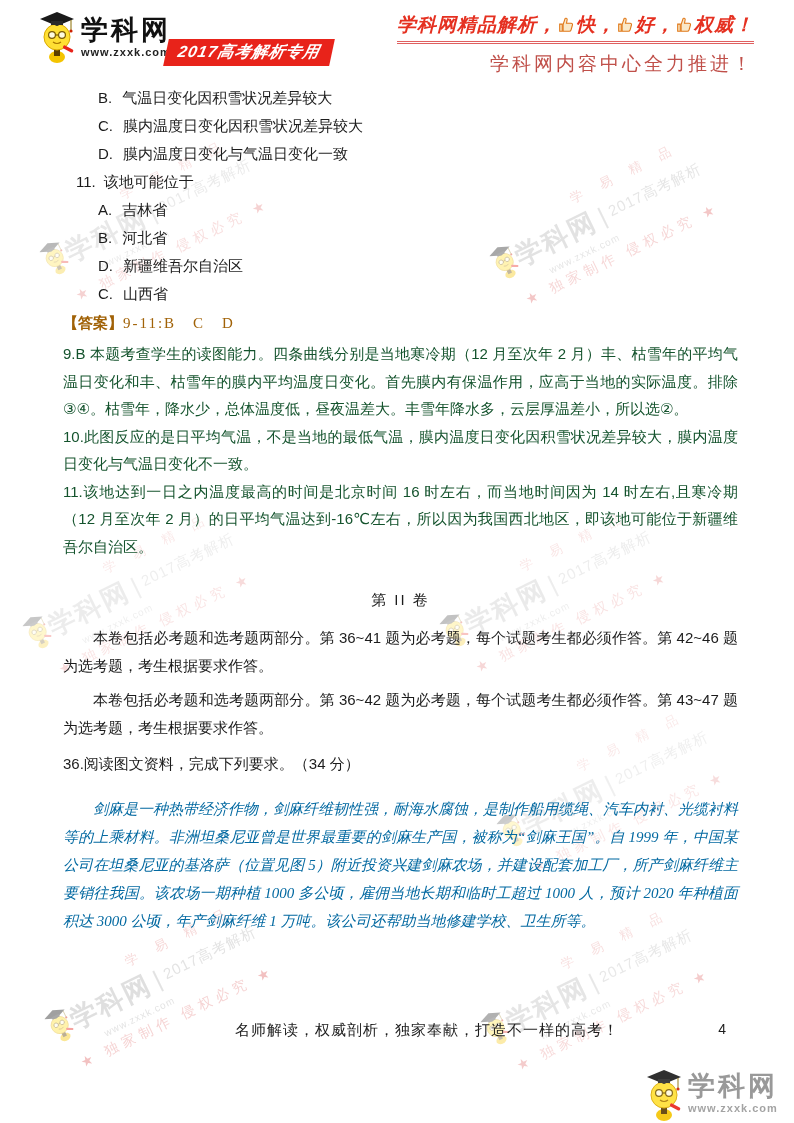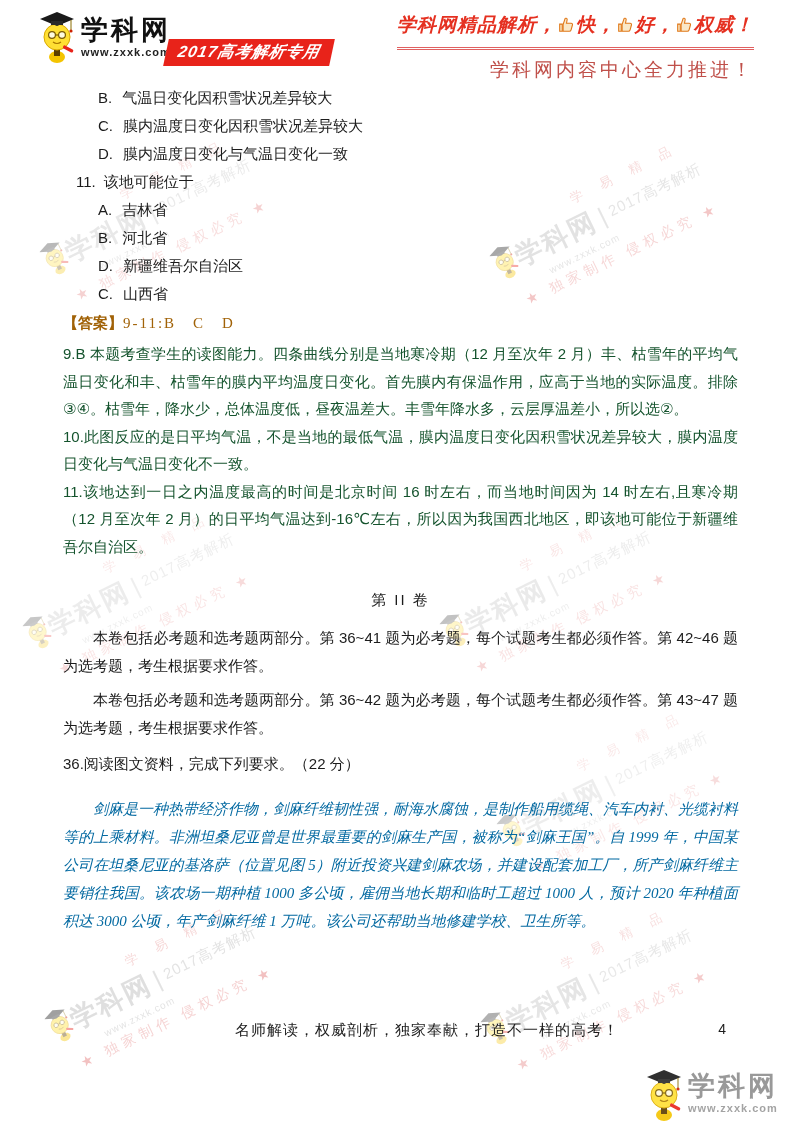--- a/index.html
+++ b/index.html
@@ -10,21 +10,21 @@
   .header{position:absolute;left:40px;right:40px;top:6px;height:66px;}
   .logo{position:absolute;left:0;top:2px;display:flex;align-items:flex-start;}
   .logo-txt{margin-left:5px;margin-top:8px;}
   .logo-title{font-size:27px;font-weight:bold;letter-spacing:3px;color:#111;line-height:28px;}
   .logo-url{font-size:11px;font-weight:bold;color:#222;letter-spacing:1px;margin-top:2px;}
   .banner{position:absolute;left:126px;top:33px;background:#e8231a;color:#fff;
           transform:skewX(-12deg);padding:3px 12px;}
   .banner span{display:inline-block;font-size:16px;font-weight:bold;font-style:italic;letter-spacing:1px;}
   .slogan{position:absolute;right:0;top:6px;text-align:right;}
   .slogan-main{display:inline-block;font-size:19px;font-weight:bold;font-style:italic;
-               color:#e53020;border-bottom:3px double #e06060;padding-bottom:9px;letter-spacing:1px;white-space:nowrap;}
+               color:#e53020;border-bottom:3px double #e06060;padding-bottom:3px;letter-spacing:1px;white-space:nowrap;}
   .slogan-main .thumb{vertical-align:-2px;margin:0 1px;}
   .slogan-sub{margin-top:7px;font-size:19px;color:#c0504a;letter-spacing:3px;}
 
   
   .content{position:absolute;left:63px;top:84px;width:675px;font-size:15px;}
   .opt{margin-left:35px;line-height:28px;}
   .opt .key{margin-right:10px;}
   .qline{margin-left:13px;line-height:28px;}
   .qline .qnum{margin-right:8px;}
   .answer-line{line-height:26px;margin-top:2px;color:#a16207;}
@@ -340,21 +340,21 @@
       <p>9.B 本题考查学生的读图能力。四条曲线分别是当地寒冷期（12 月至次年 2 月）丰、枯雪年的平均气温日变化和丰、枯雪年的膜内平均温度日变化。首先膜内有保温作用，应高于当地的实际温度。排除③④。枯雪年，降水少，总体温度低，昼夜温差大。丰雪年降水多，云层厚温差小，所以选②。</p>
       <p>10.此图反应的是日平均气温，不是当地的最低气温，膜内温度日变化因积雪状况差异较大，膜内温度日变化与气温日变化不一致。</p>
       <p>11.该地达到一日之内温度最高的时间是北京时间 16 时左右，而当地时间因为 14 时左右,且寒冷期（12 月至次年 2 月）的日平均气温达到-16℃左右，所以因为我国西北地区，即该地可能位于新疆维吾尔自治区。</p>
     </div>
 
     <div class="sec-title">第 II 卷</div>
 
     <p class="instruction first">本卷包括必考题和选考题两部分。第 36~41 题为必考题，每个试题考生都必须作答。第 42~46 题为选考题，考生根据要求作答。</p>
     <p class="instruction second">本卷包括必考题和选考题两部分。第 36~42 题为必考题，每个试题考生都必须作答。第 43~47 题为选考题，考生根据要求作答。</p>
 
-    <div class="q36">36.阅读图文资料，完成下列要求。（22 分）</div>
+    <div class="q36">36.阅读图文资料，完成下列要求。（34 分）</div>
 
     <p class="material">剑麻是一种热带经济作物，剑麻纤维韧性强，耐海水腐蚀，是制作船用缆绳、汽车内衬、光缆衬料等的上乘材料。非洲坦桑尼亚曾是世界最重要的剑麻生产国，被称为“剑麻王国”。自 1999 年，中国某公司在坦桑尼亚的基洛萨（位置见图 5）附近投资兴建剑麻农场，并建设配套加工厂，所产剑麻纤维主要销往我国。该农场一期种植 1000 多公顷，雇佣当地长期和临时工超过 1000 人，预计 2020 年种植面积达 3000 公顷，年产剑麻纤维 1 万吨。该公司还帮助当地修建学校、卫生所等。</p>
   </div>
 
   <div class="footer-slogan">名师解读，权威剖析，独家奉献，打造不一样的高考！</div>
   <div class="page-number">4</div>
   <div class="footer-logo">
     <span class="mascot-slot">
   <svg class="mascot" width="36" height="56" viewBox="0 0 36 56">
     <ellipse cx="17" cy="49" rx="8" ry="6" fill="#f4c400"></ellipse>

